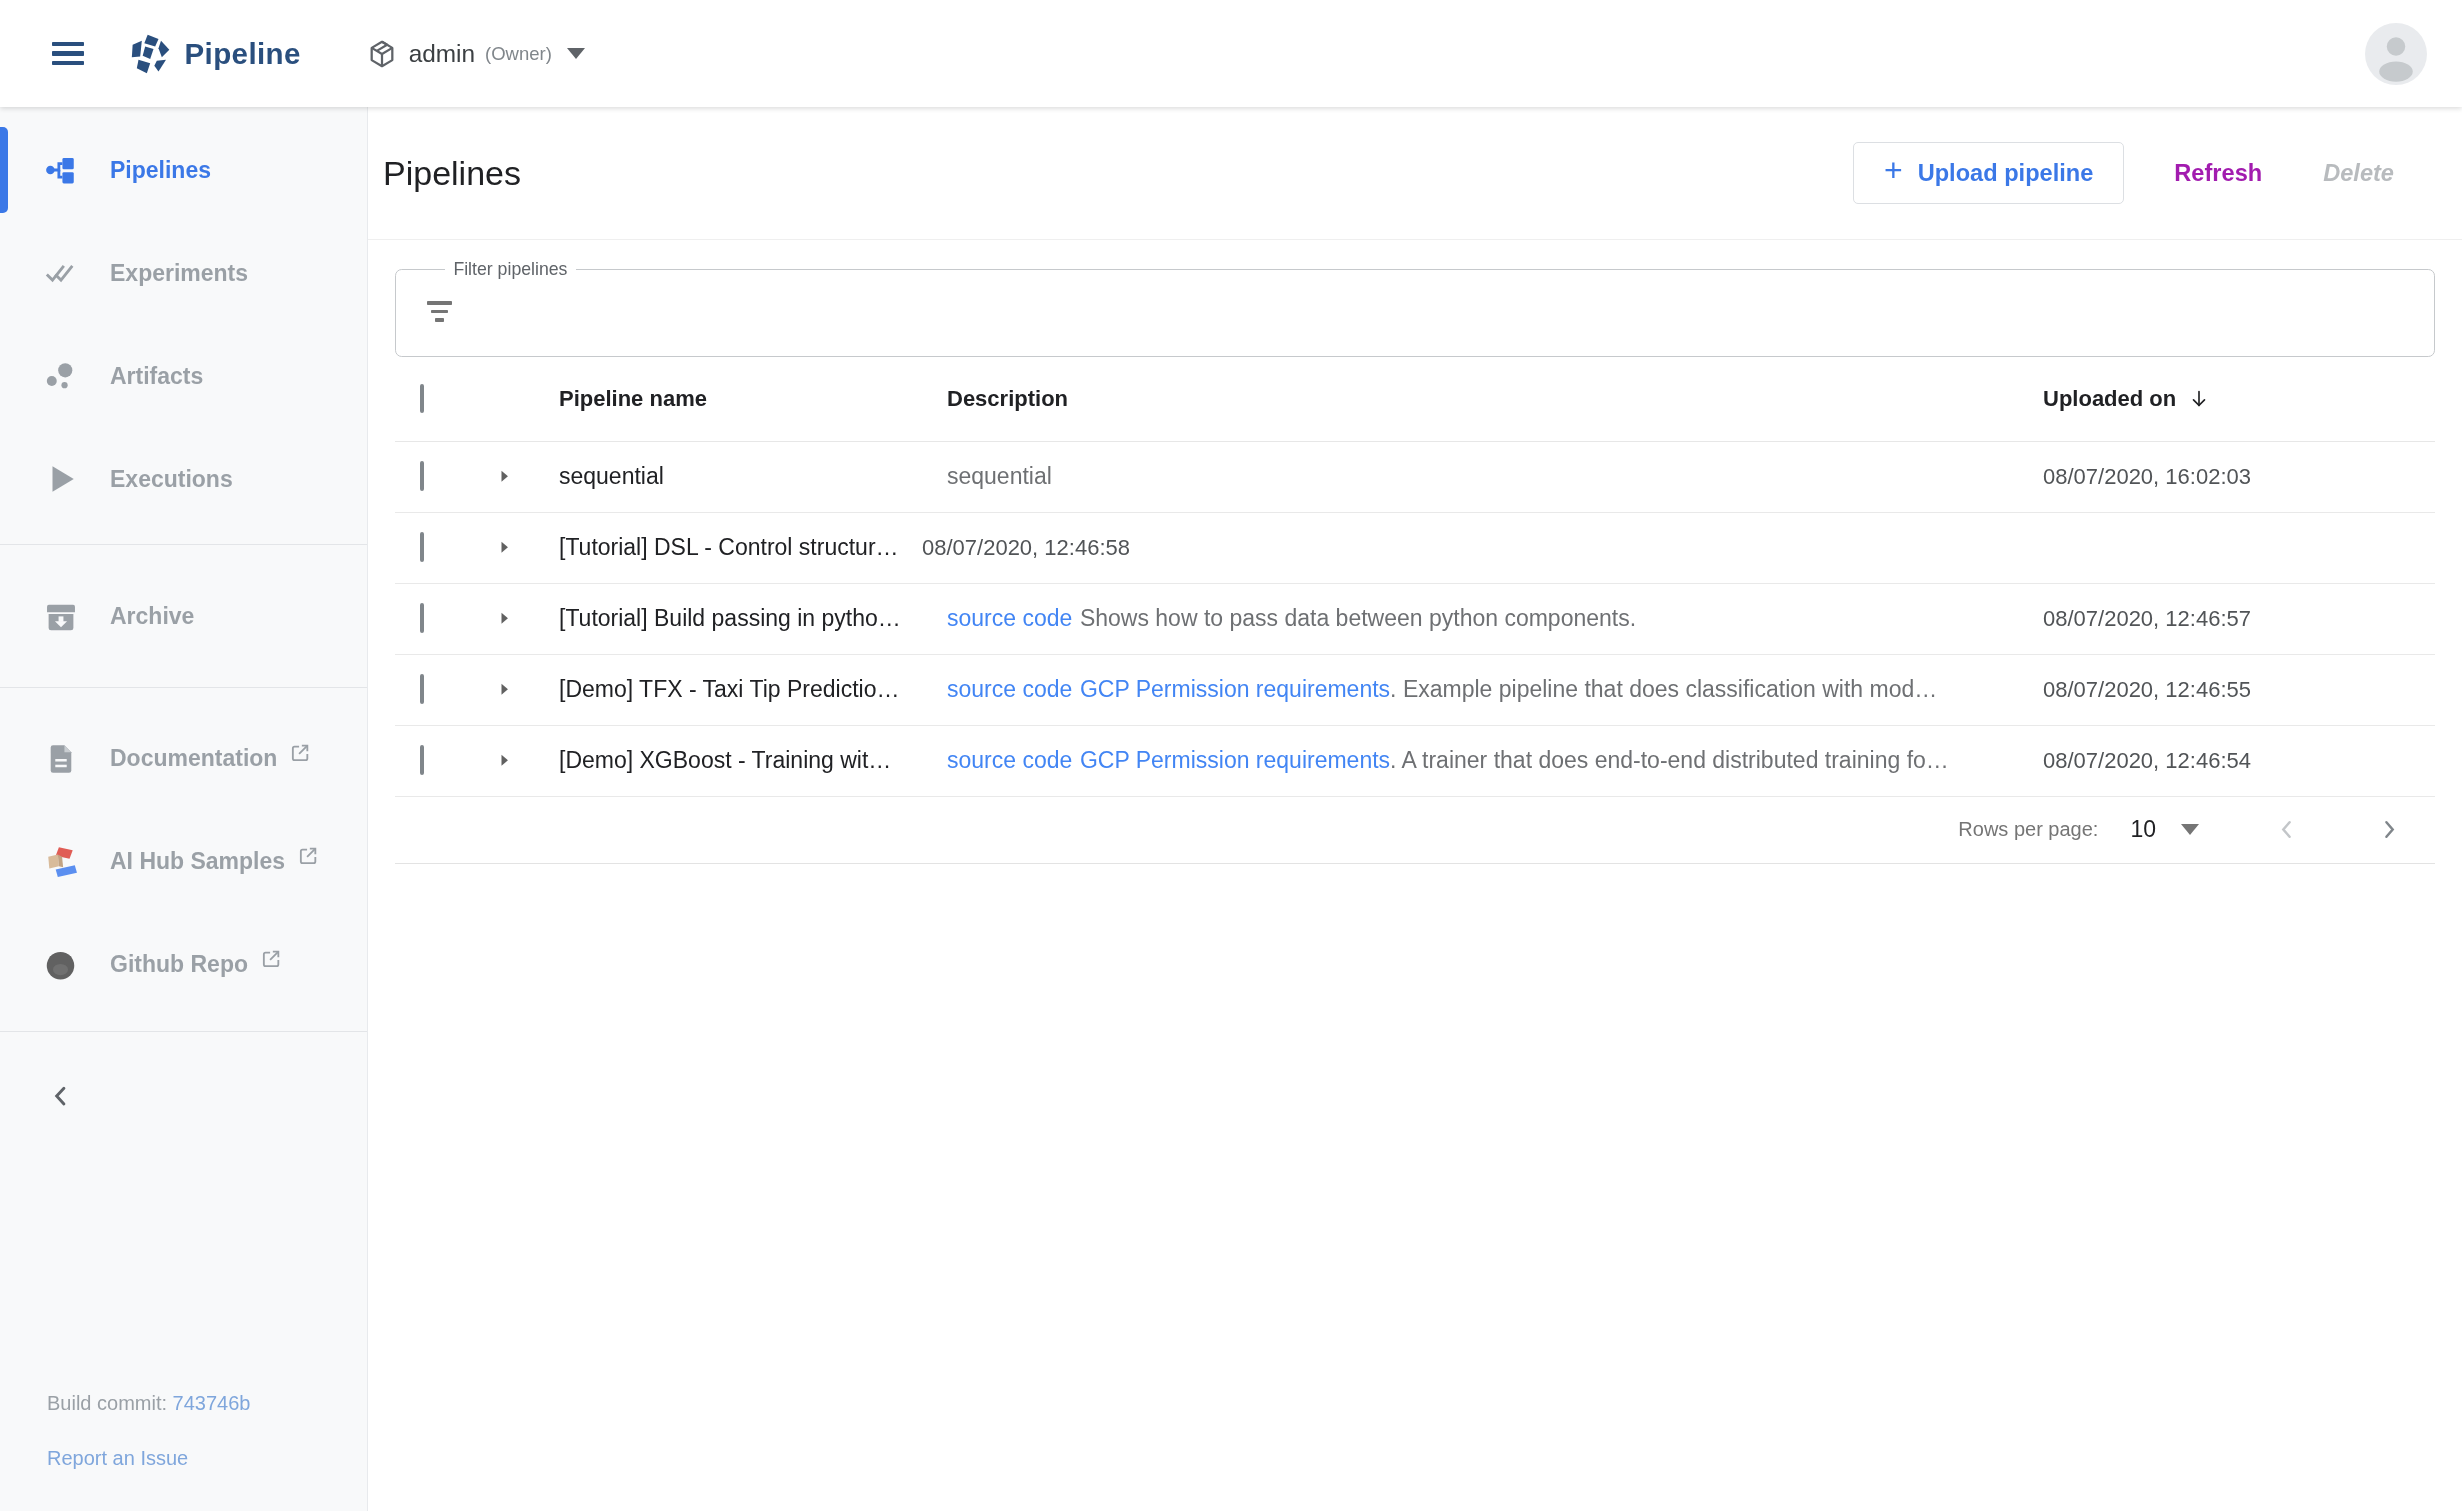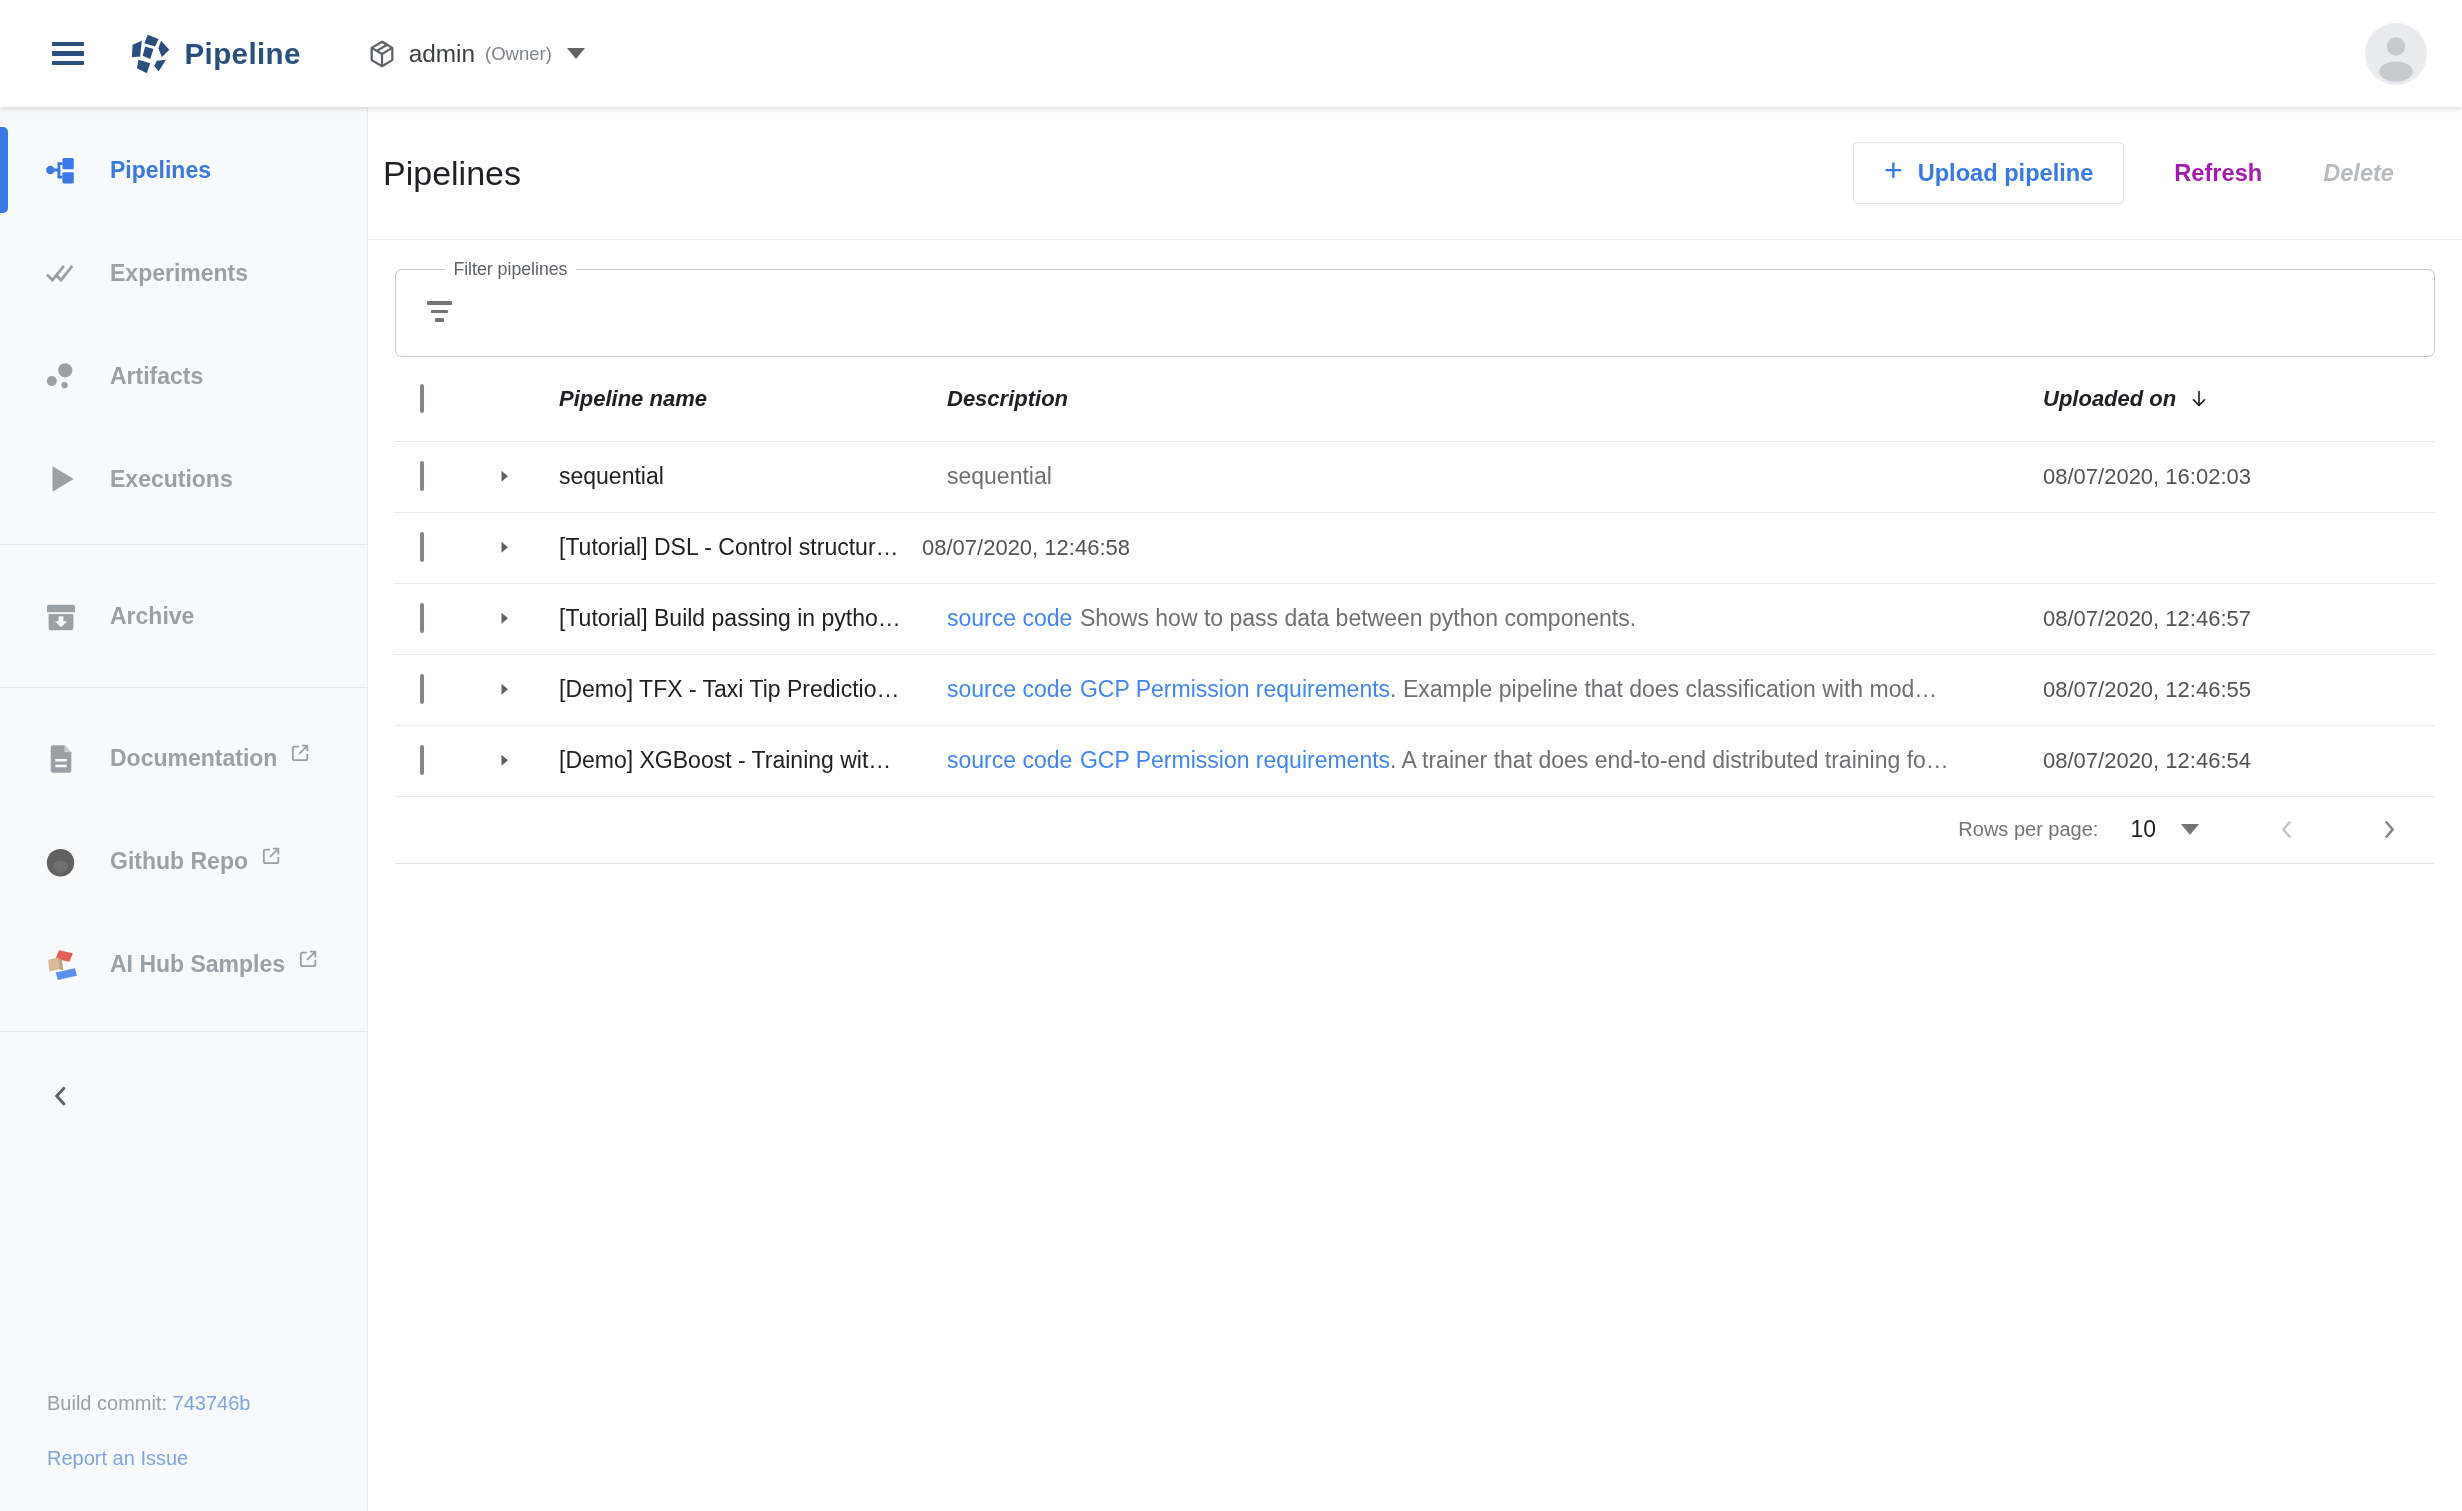--- a/index.html
+++ b/index.html
@@ -67,21 +67,21 @@
   
   .table{margin:0 27px;}
   .thead{height:84px;display:flex;align-items:center;border-bottom:0.8px solid #e7e7e7;
     font-size:22px;font-weight:700;color:#202124;}
   .trow{height:70px;display:flex;align-items:center;border-bottom:0.8px solid #e9e9e9;font-size:23px;}
   .c-check{width:80px;padding-left:25px;box-sizing:border-box;flex-shrink:0;}
   .c-exp{width:59px;display:flex;justify-content:center;flex-shrink:0;}
   .c-name{width:388px;padding-left:25px;box-sizing:border-box;white-space:nowrap;overflow:hidden;flex-shrink:0;color:#202124;}
   .c-desc{flex:1;padding:0 25px;box-sizing:border-box;white-space:nowrap;overflow:hidden;color:#6e7073;}
   .c-date{width:392px;flex-shrink:0;white-space:nowrap;color:#515457;font-size:22px;}
-  .thead .c-name,.thead .c-desc,.thead .c-date{color:#202124;font-size:22px;font-style:italic;}
+  .thead .c-name,.thead .c-desc,.thead .c-date{color:#202124;font-size:22px;}
   .checkbox{width:28px;height:28px;border:2.5px solid #80868b;border-radius:4.2px;background:#fff;cursor:pointer;box-sizing:border-box;}
   .dlink,.dlink2{color:#4285f4;cursor:pointer;}
   .dlink:not(:empty){margin-right:7.6px;}
   .dsep,.dtext{color:#6e7073;}
   .sort-icon{margin-left:11.8px;vertical-align:-4.2px;}
   .tfoot{height:66px;display:flex;align-items:center;justify-content:flex-end;
     border-bottom:0.8px solid #e3e3e3;font-size:20px;color:#757575;}
   .rpp-value{font-size:23px;color:#202124;margin-left:32px;}
   .rpp-caret{width:0;height:0;border-left:9.3px solid transparent;border-right:9.3px solid transparent;
     border-top:11px solid #757575;margin-left:25px;cursor:pointer;}
@@ -205,44 +205,44 @@
     </span>
     <span class="nav-label">Documentation</span>
     <svg class="ext" viewBox="0 0 24 24" width="22" height="22" fill="none" stroke="#9aa0a6" stroke-width="2">
       <path d="M11 5H6a1.8 1.8 0 0 0-1.8 1.8V18A1.8 1.8 0 0 0 6 19.8h12.2A1.8 1.8 0 0 0 20 18v-5"></path>
       <polyline points="14,4 20,4 20,10"></polyline>
       <line x1="20" y1="4" x2="11" y2="13"></line>
     </svg>
   </div>
   <div class="nav-item">
     <span class="nav-icon">
+      <svg viewBox="0 0 32 32" width="34" height="34">
+        <polygon points="14,2 27,5 24,13 11,10" fill="#e05d55"></polygon>
+        <polygon points="4,11 13,9 14,20 5,22" fill="#d8bb9a"></polygon>
+        <polygon points="13,9 17,11 18,21 14,20" fill="#c2a383"></polygon>
+        <polygon points="11,23 29,19 31,26 13,30" fill="#5b8ff0"></polygon>
+      </svg>
+    </span>
+    <span class="nav-label">AI Hub Samples</span>
+    <svg class="ext" viewBox="0 0 24 24" width="22" height="22" fill="none" stroke="#9aa0a6" stroke-width="2">
+      <path d="M11 5H6a1.8 1.8 0 0 0-1.8 1.8V18A1.8 1.8 0 0 0 6 19.8h12.2A1.8 1.8 0 0 0 20 18v-5"></path>
+      <polyline points="14,4 20,4 20,10"></polyline>
+      <line x1="20" y1="4" x2="11" y2="13"></line>
+    </svg>
+  </div>
+  <div class="nav-item">
+    <span class="nav-icon">
       <svg viewBox="0 0 28 28" width="35" height="35" fill="#616161">
         <circle cx="14" cy="15" r="11"></circle>
         <polygon points="5,8 10,5 8,11"></polygon>
         <polygon points="23,8 18,5 20,11"></polygon>
         <ellipse cx="14" cy="18" rx="6" ry="4.5" fill="#707070"></ellipse>
       </svg>
     </span>
     <span class="nav-label">Github Repo</span>
-    <svg class="ext" viewBox="0 0 24 24" width="22" height="22" fill="none" stroke="#9aa0a6" stroke-width="2">
-      <path d="M11 5H6a1.8 1.8 0 0 0-1.8 1.8V18A1.8 1.8 0 0 0 6 19.8h12.2A1.8 1.8 0 0 0 20 18v-5"></path>
-      <polyline points="14,4 20,4 20,10"></polyline>
-      <line x1="20" y1="4" x2="11" y2="13"></line>
-    </svg>
-  </div>
-  <div class="nav-item">
-    <span class="nav-icon">
-      <svg viewBox="0 0 32 32" width="34" height="34">
-        <polygon points="14,2 27,5 24,13 11,10" fill="#e05d55"></polygon>
-        <polygon points="4,11 13,9 14,20 5,22" fill="#d8bb9a"></polygon>
-        <polygon points="13,9 17,11 18,21 14,20" fill="#c2a383"></polygon>
-        <polygon points="11,23 29,19 31,26 13,30" fill="#5b8ff0"></polygon>
-      </svg>
-    </span>
-    <span class="nav-label">AI Hub Samples</span>
     <svg class="ext" viewBox="0 0 24 24" width="22" height="22" fill="none" stroke="#9aa0a6" stroke-width="2">
       <path d="M11 5H6a1.8 1.8 0 0 0-1.8 1.8V18A1.8 1.8 0 0 0 6 19.8h12.2A1.8 1.8 0 0 0 20 18v-5"></path>
       <polyline points="14,4 20,4 20,10"></polyline>
       <line x1="20" y1="4" x2="11" y2="13"></line>
     </svg>
   </div>
   <div class="sdivider d3"></div>
   <div class="collapse-row">
     <span class="collapse-btn">
       <svg viewBox="0 0 24 24" width="29" height="29" fill="none" stroke="#5f6368" stroke-width="2.4" stroke-linecap="round">

